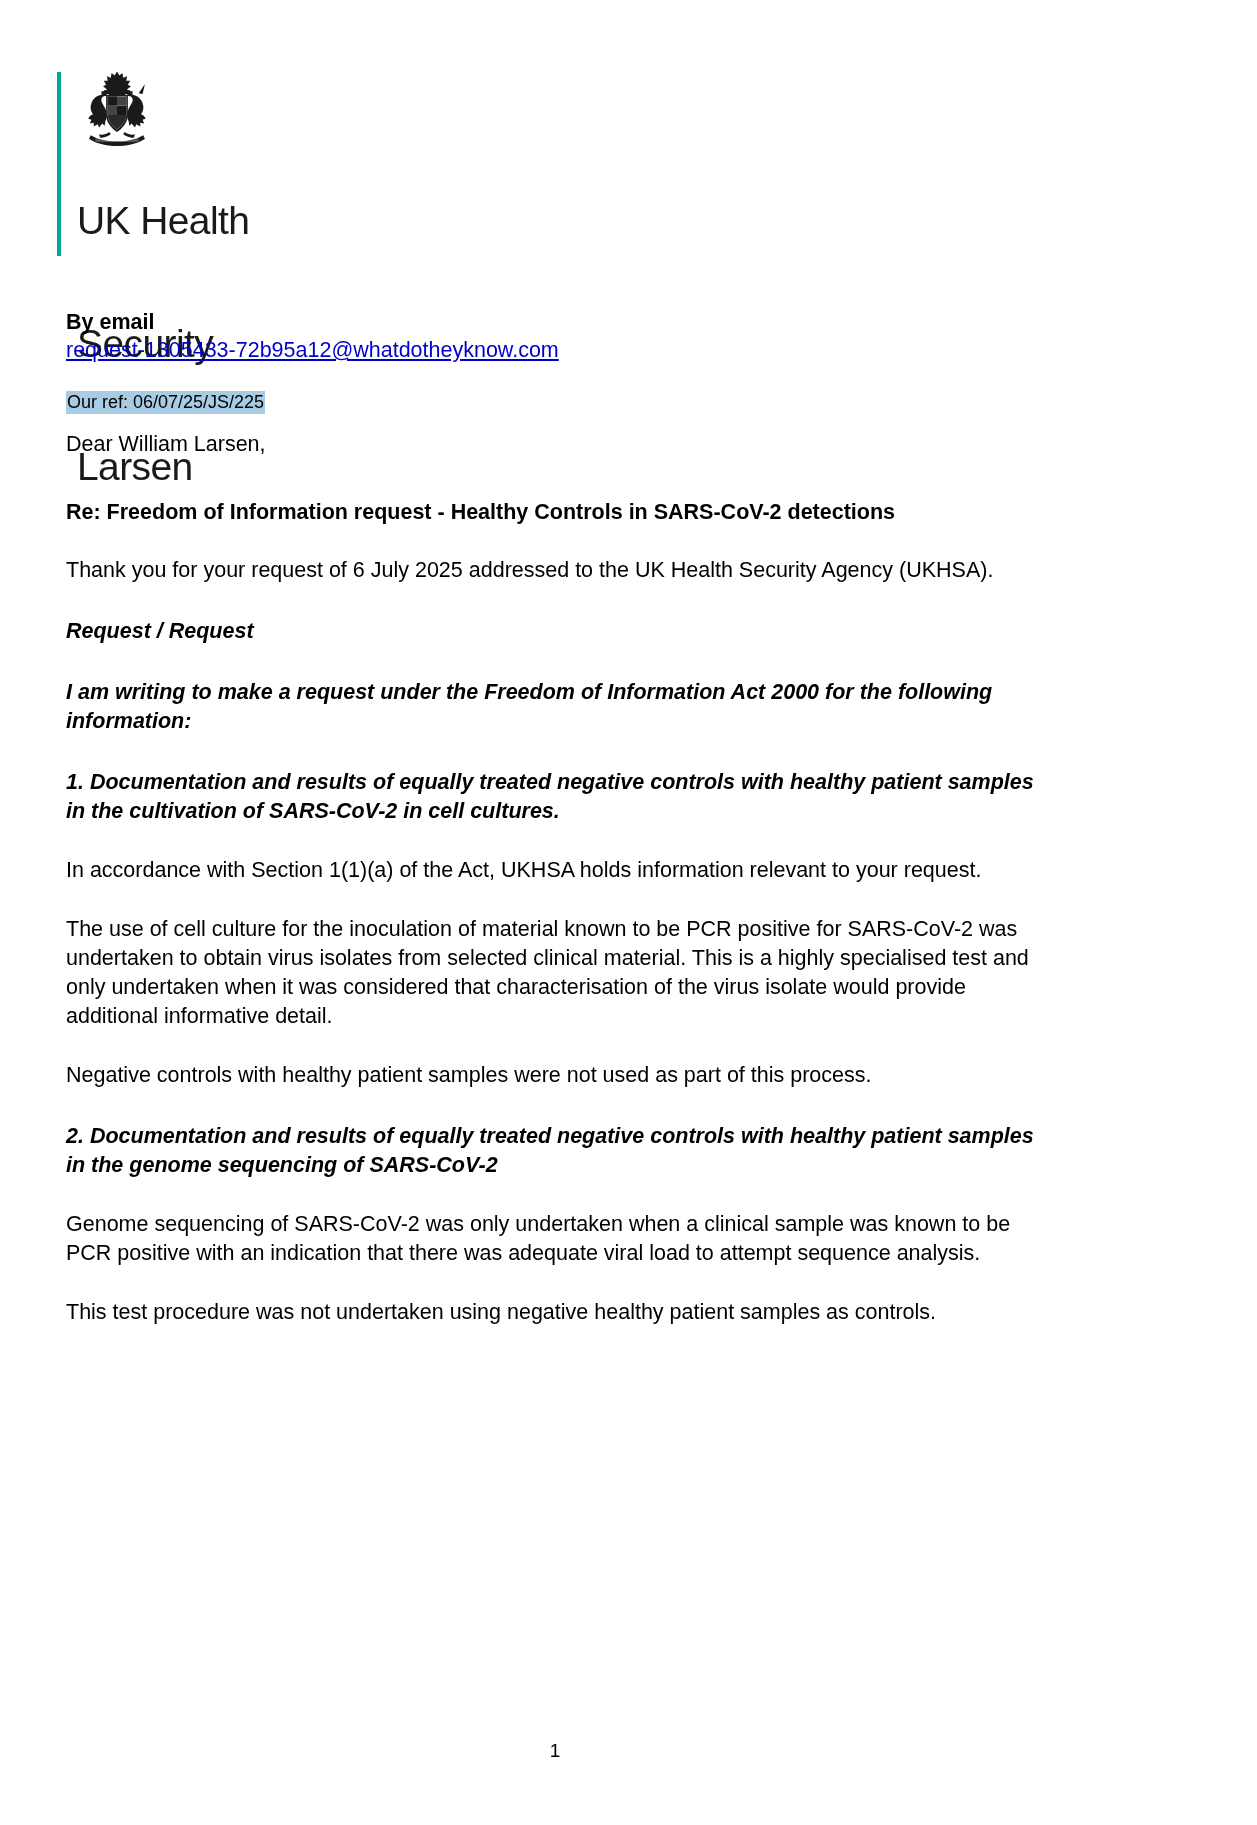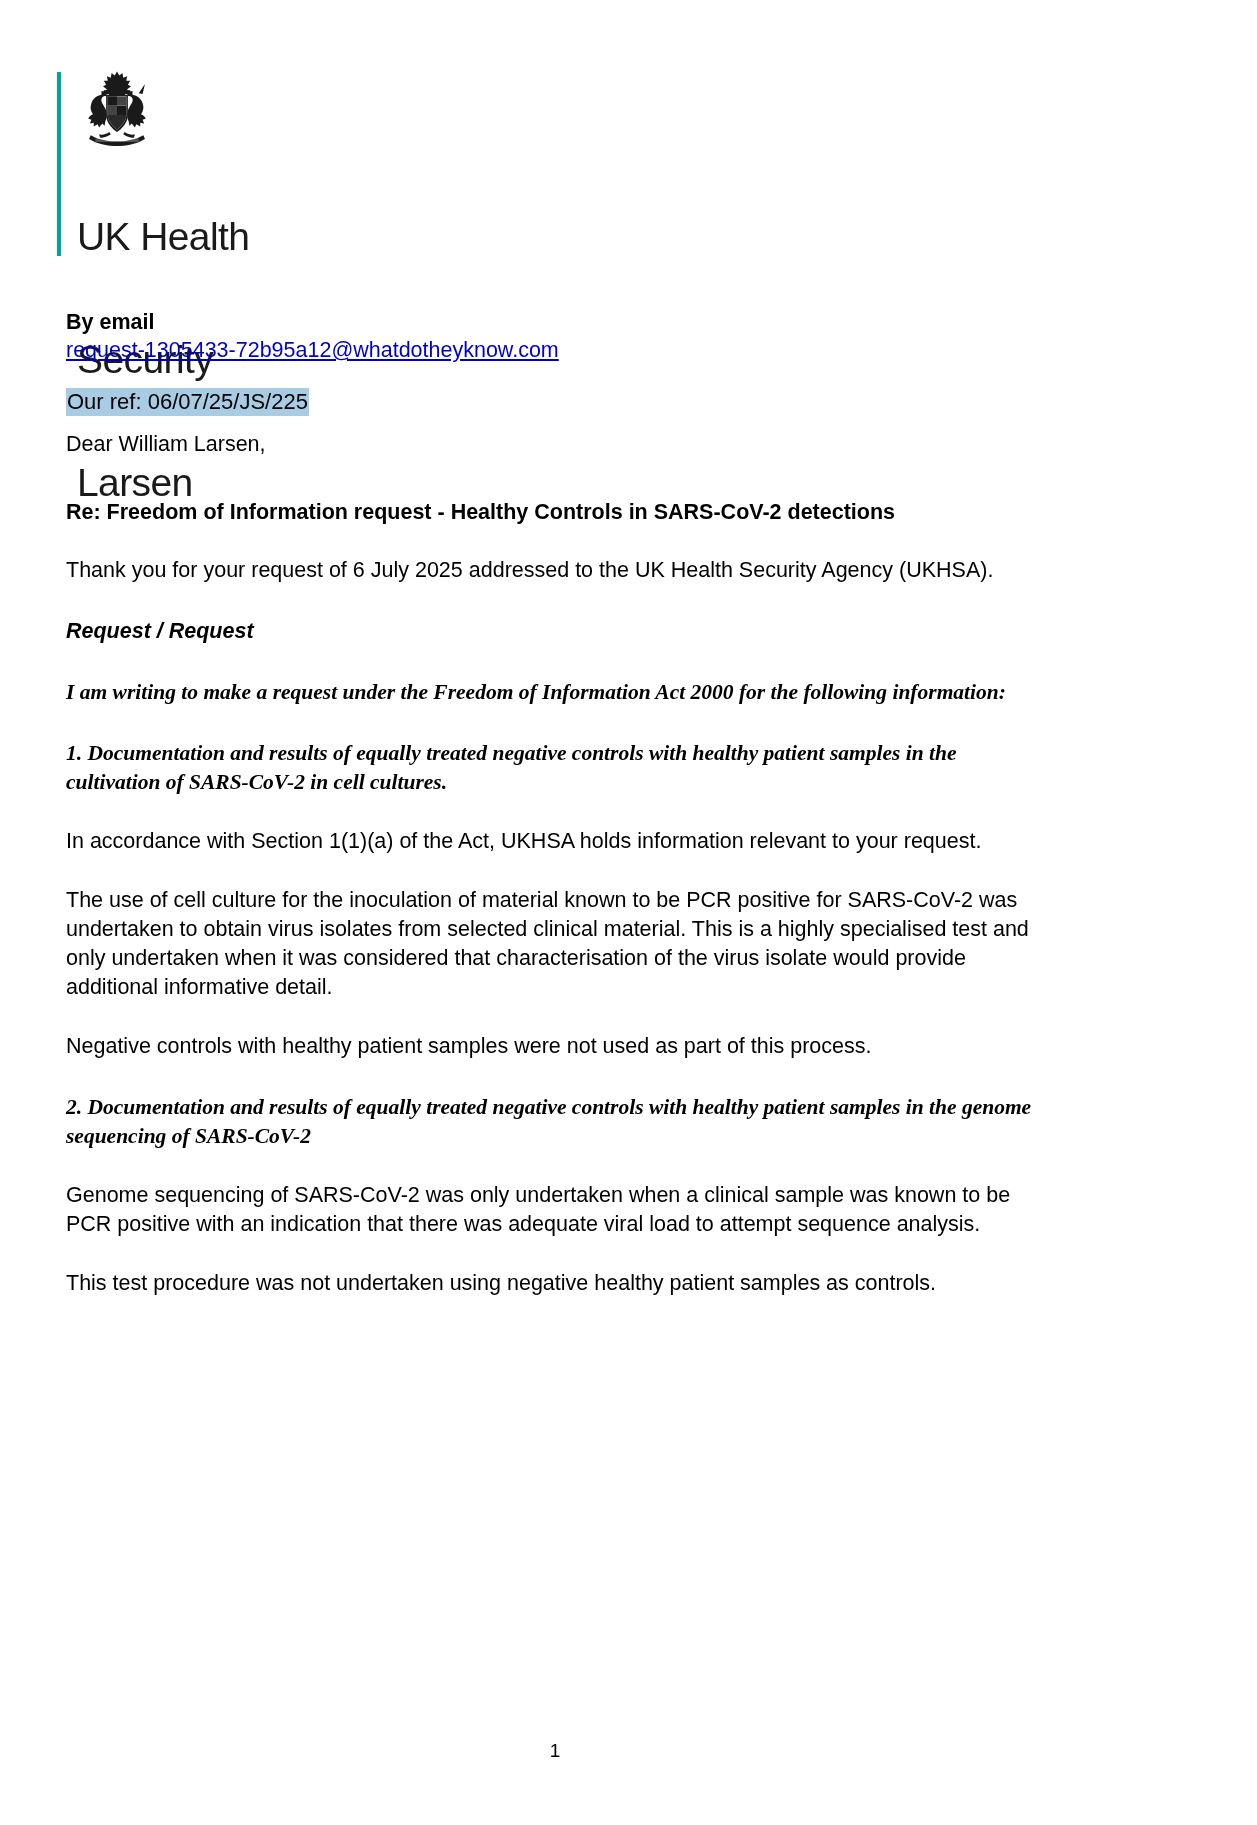--- a/index.html
+++ b/index.html
@@ -43,21 +43,21 @@
   .crest {
     position: absolute;
     left: 21px;
     top: 0px;
     width: 78px;
     height: 76px;
   }
   .brand-name {
     position: absolute;
     left: 20px;
-    top: 64px;
+    top: 48px;
     font-size: 39px;
     line-height: 41px;
     font-weight: 400;
     letter-spacing: -0.6px;
     color: #1a1a1a;
     white-space: pre;
   }
   .brand-name span { display: block; }
 
   
@@ -79,21 +79,21 @@
 
   a.email-link {
     color: #0000CC;
     text-decoration: underline;
     font-size: 21.5px;
     line-height: 28px;
   }
 
   .ref-line {
     margin: 24px 0 0 0;
-    font-size: 22px;
+    font-size: 18px;
     line-height: 28px;
   }
   .ref-highlight {
     background: #A8CCE4;
     padding: 1px 1px 2px 1px;
   }
 
   .date-line {
     text-align: right;
     font-size: 21.5px;
@@ -128,21 +128,20 @@
     font-style: italic;
     margin: 32px 0 0 0;
   }
 
   .request-bi {
     font-size: 21.5px;
     line-height: 29px;
     font-weight: bold;
     font-style: italic;
     margin: 32px 0 0 0;
-    font-family: Liberation Serif, serif;
   }
 
   .page-number {
     position: absolute;
     left: 0;
     top: 1740px;
     width: 1110px;
     text-align: center;
     font-size: 19px;
     color: #000000;

